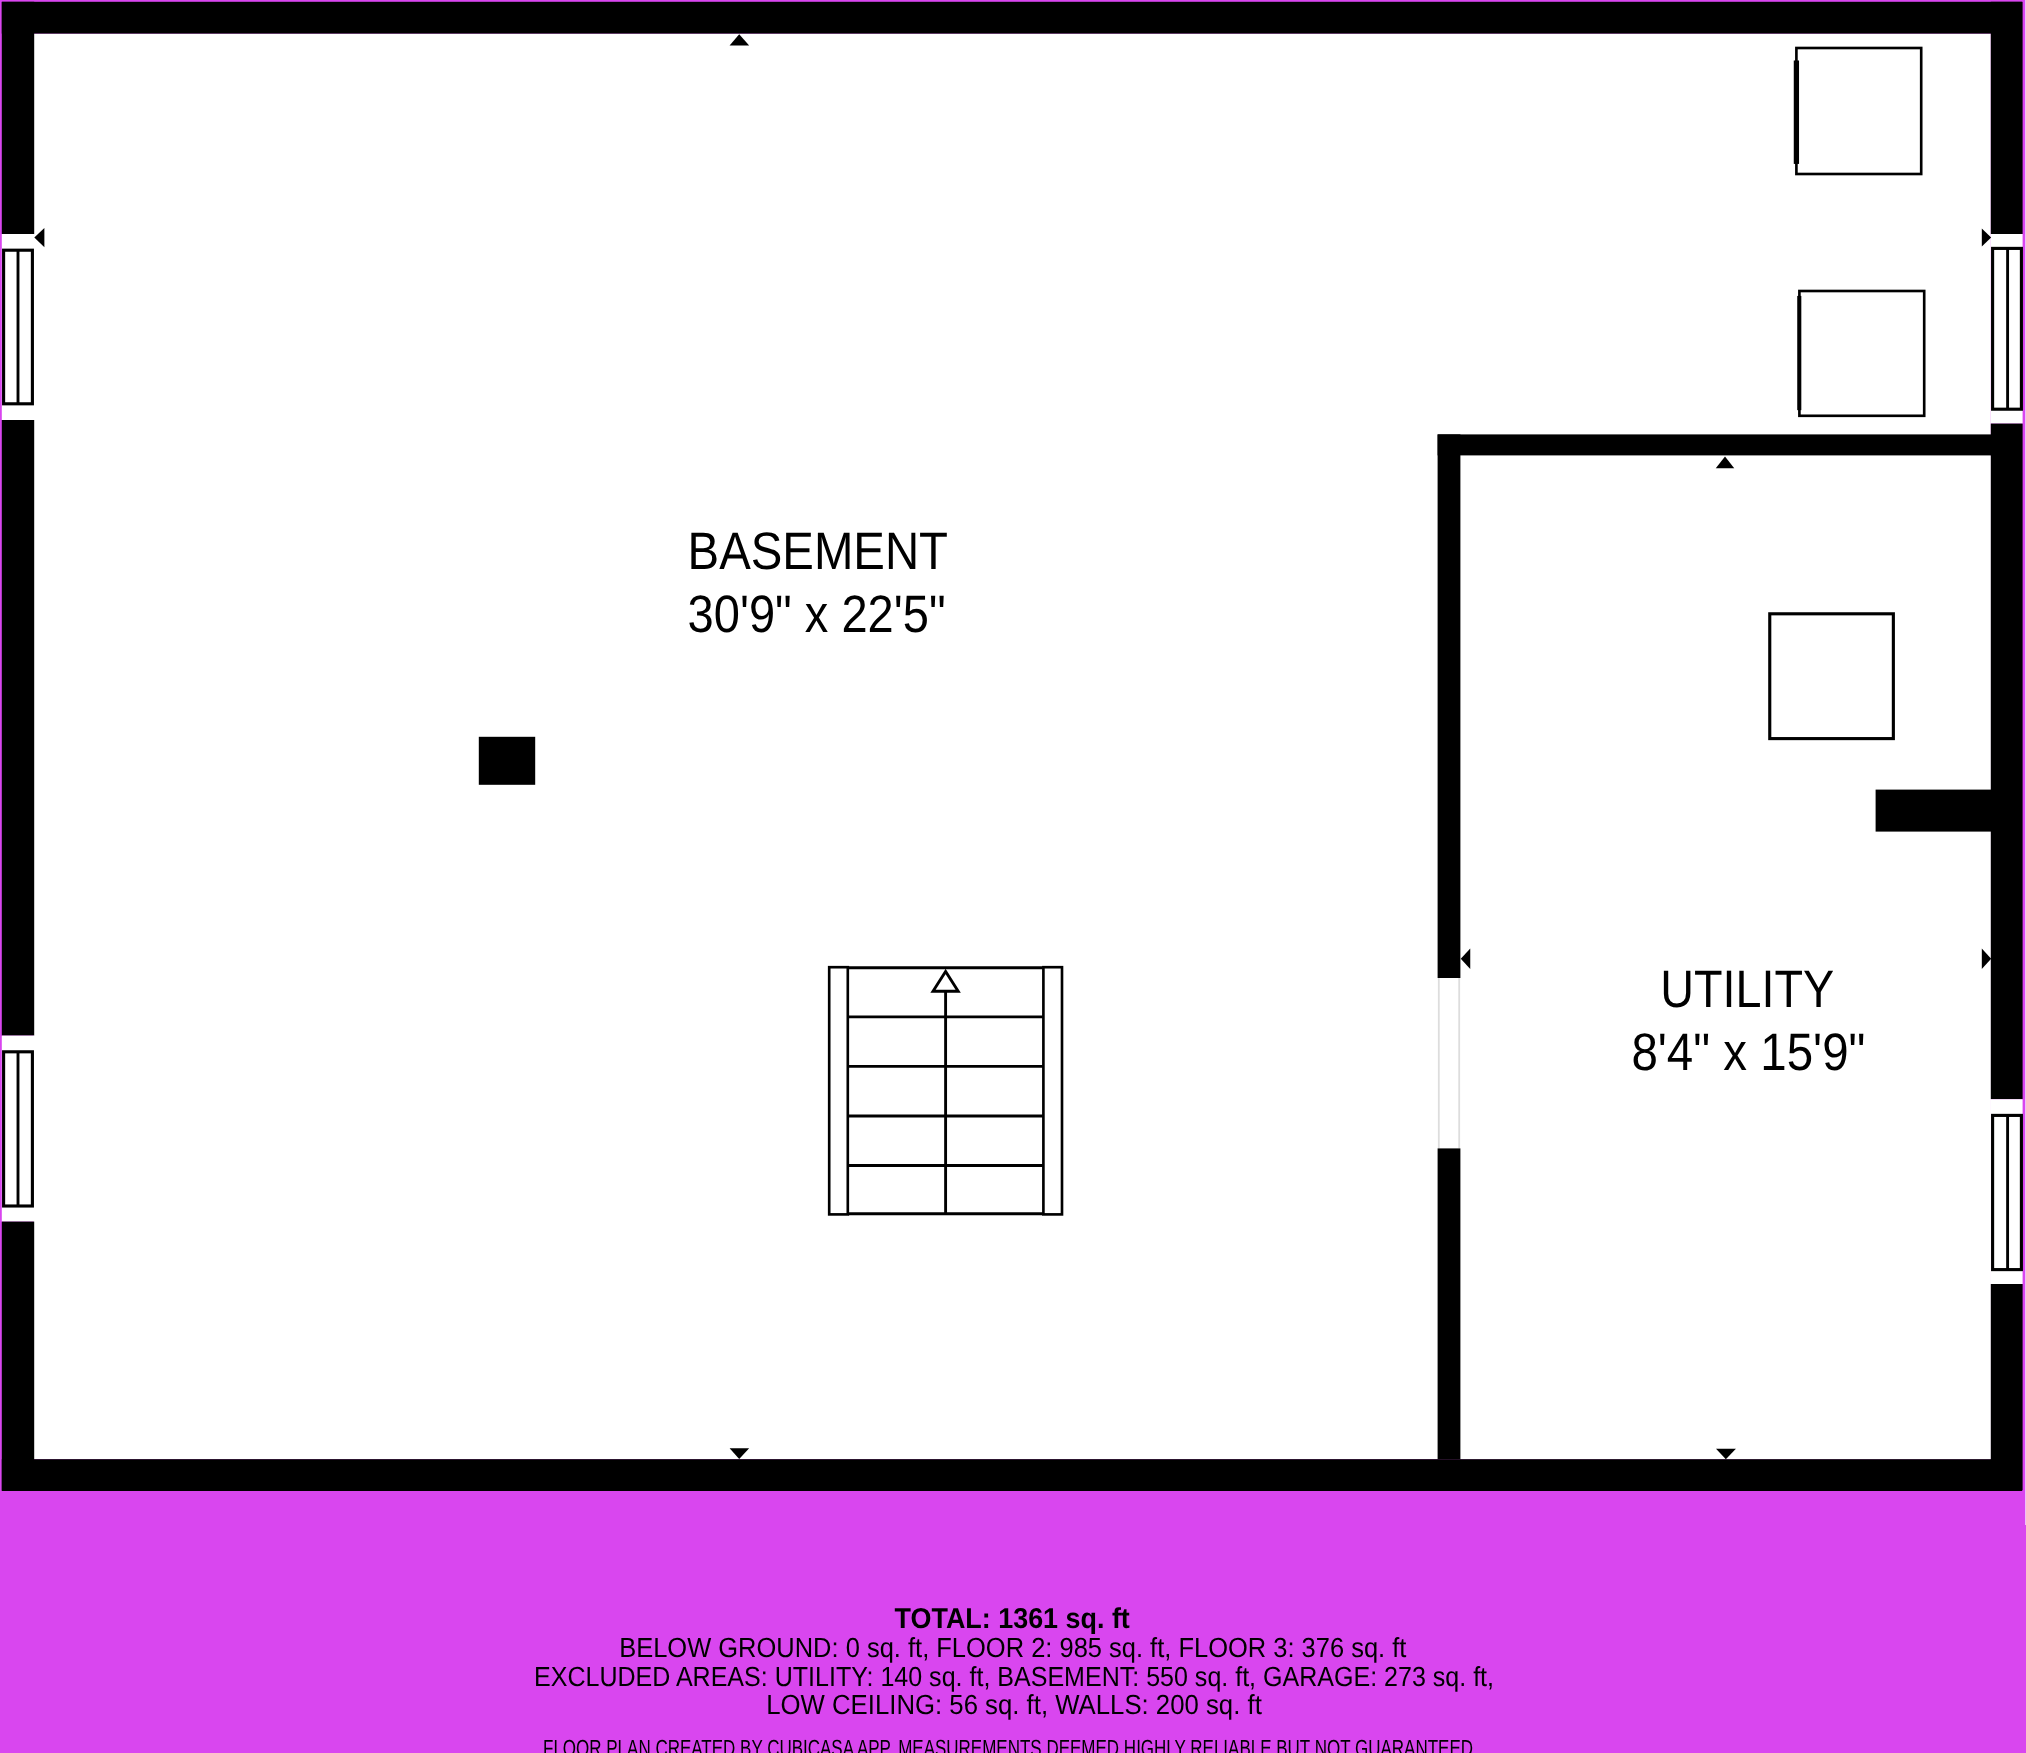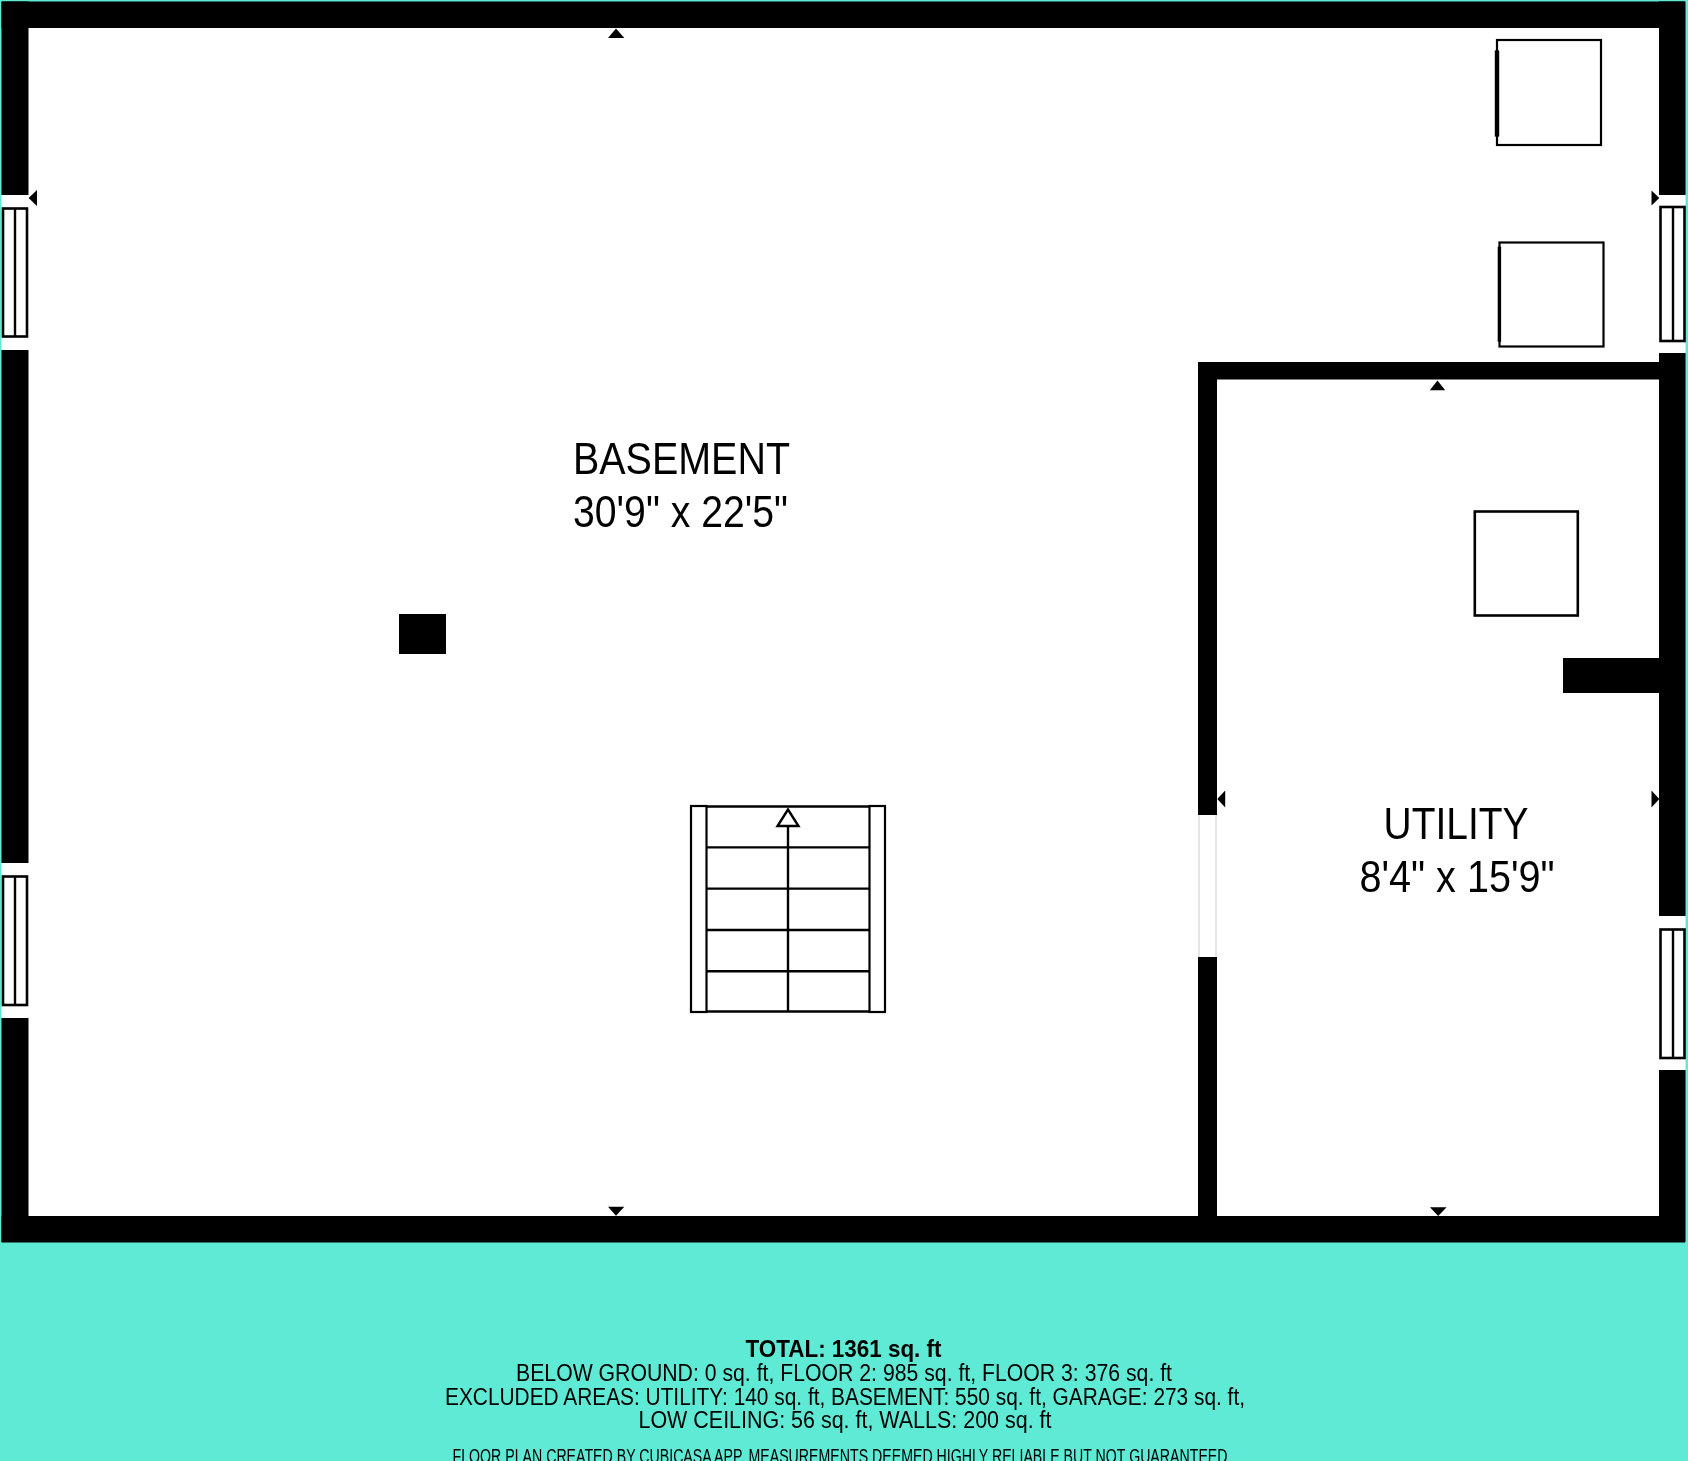--- a/index.html
+++ b/index.html
@@ -1,16 +1,16 @@
 <!DOCTYPE html>
 <html><head>
 <meta charset="utf-8">
 <style>
   html,body{margin:0;padding:0;background:#ffffff;}
-  .page{position:relative;width:1688px;height:1461px;background:#5eead4;overflow:hidden;}
+  .page{position:relative;width:1688px;height:1461px;background:#d946ef;overflow:hidden;}
   svg text{font-family:"Liberation Sans", sans-serif;fill:#000000;}
 </style>
 </head>
 <body>
 <div class="page">
 <svg width="1688" height="1461" viewBox="0 0 1688 1461" xmlns="http://www.w3.org/2000/svg">
 
   <rect x="28" y="28" width="1631" height="1188" fill="#ffffff"></rect>
 
   <rect x="1217" y="380" width="442" height="836" fill="#ffffff"></rect>

